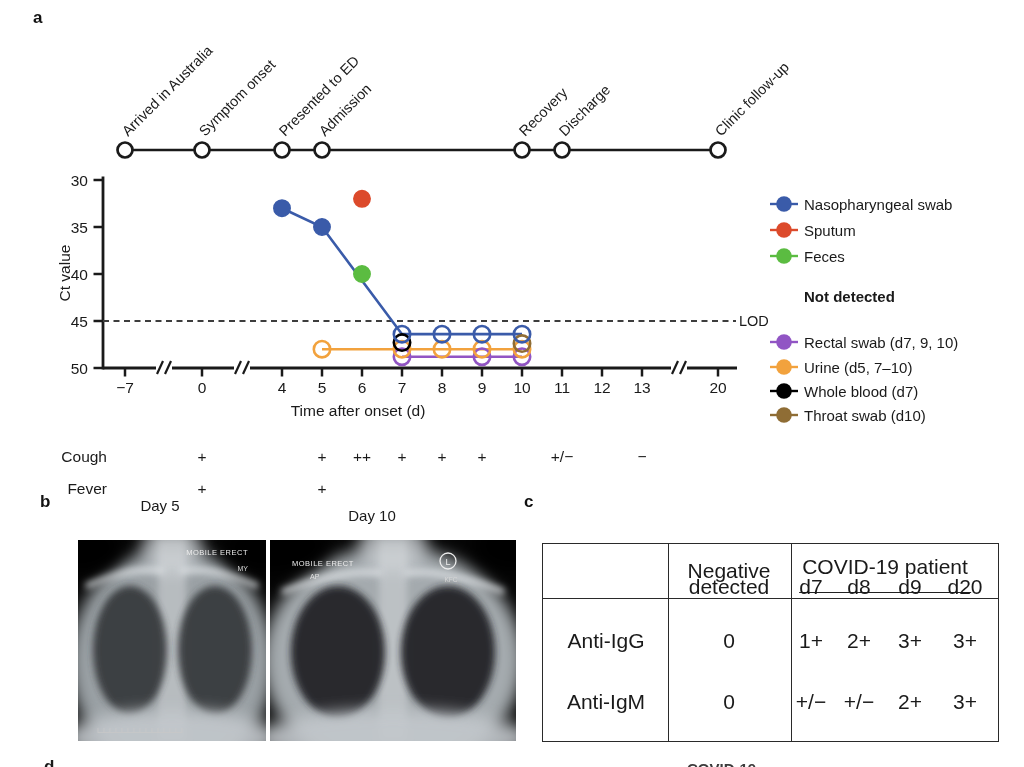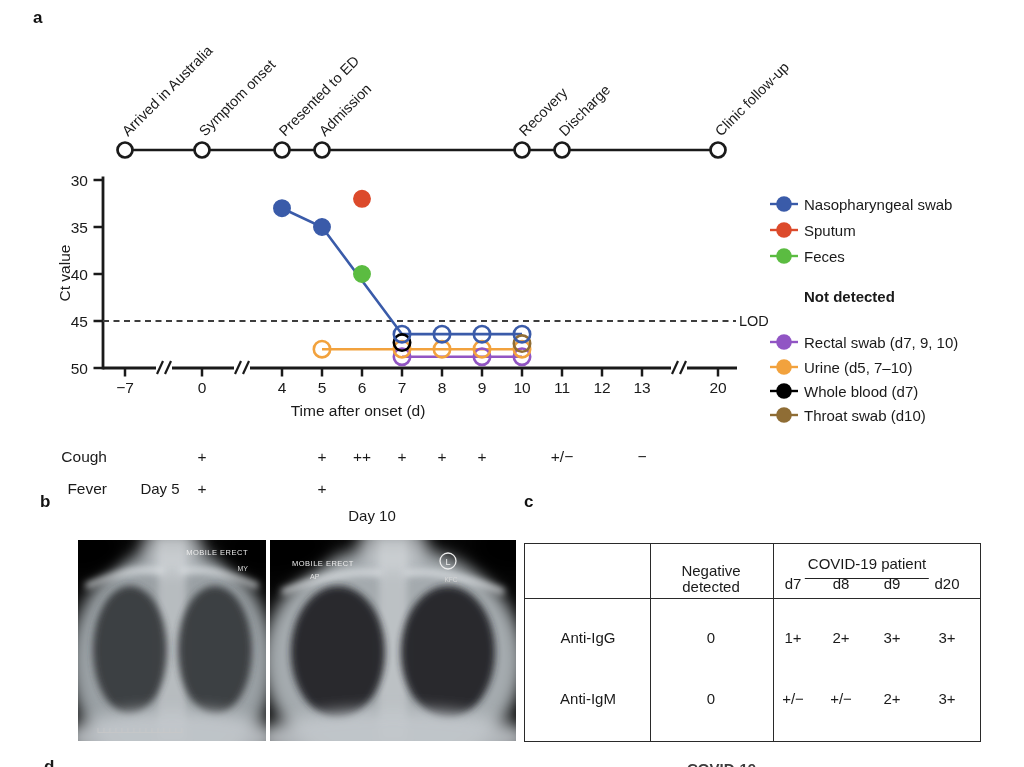--- a/index.html
+++ b/index.html
@@ -2,26 +2,26 @@
 <html><head>
 <meta charset="utf-8">
 <style>
   html,body{margin:0;padding:0}
   body{width:1024px;height:767px;position:relative;background:#fff;overflow:hidden;
        font-family:"Liberation Sans",sans-serif;color:#1a1a1a}
   svg text{font-family:"Liberation Sans",sans-serif}
   .abs{position:absolute}
   .panel-label{position:absolute;font-weight:bold;font-size:17px;color:#111}
   .xray-title{position:absolute;font-size:15px;text-align:center;color:#1a1a1a}
-  .panel-c{position:absolute;left:524px;top:543px;width:455px;height:197px;
-           border:1.5px solid #2a2a2a;font-size:15px}
+  .panel-c{position:absolute;left:542px;top:543px;width:455px;height:197px;
+           border:1.5px solid #2a2a2a;font-size:21px}
   .panel-c .v{position:absolute;top:0;bottom:0;width:1.2px;background:#2a2a2a}
   .panel-c .h{position:absolute;left:0;right:0;height:1.2px;background:#2a2a2a}
   .cell{position:absolute;transform:translateX(-50%);white-space:nowrap;text-align:center}
-  .covid-underline{display:inline-block;border-bottom:1.5px solid #222;padding:0 3px 6px}
+  .covid-underline{display:inline-block;border-bottom:1.5px solid #222;padding:0 3px 13px}
   .clip-bottom{position:absolute;overflow:hidden}
 </style>
 </head>
 <body>
 
 <div class="panel-label" style="left:33px;top:8px">a</div>
 <svg id="panel-a-svg" class="abs" style="left:0;top:0" width="1024" height="500">
     <g>
       <line x1="125" y1="150" x2="718" y2="150" stroke="#1a1a1a" stroke-width="2.6"></line>
       <circle cx="125" cy="150" r="7.5" fill="#fff" stroke="#1a1a1a" stroke-width="2.7"></circle>
@@ -149,21 +149,21 @@
       <text x="482" y="462" text-anchor="middle" font-size="15.5" fill="#1a1a1a">+</text>
       <text x="562" y="462" text-anchor="middle" font-size="15.5" fill="#1a1a1a">+/−</text>
       <text x="642" y="462" text-anchor="middle" font-size="15.5" fill="#1a1a1a">−</text>
       <text x="107" y="494" text-anchor="end" font-size="15.5" fill="#1a1a1a">Fever</text>
       <text x="202" y="494" text-anchor="middle" font-size="15.5" fill="#1a1a1a">+</text>
       <text x="322" y="494" text-anchor="middle" font-size="15.5" fill="#1a1a1a">+</text>
     </g>
   </svg>
 
 <div class="panel-label" style="left:40px;top:492px">b</div>
-<div class="xray-title" style="left:78px;top:480px;width:164px">Day 5</div>
+<div class="xray-title" style="left:78px;top:497px;width:164px">Day 5</div>
 <div class="xray-title" style="left:270px;top:507px;width:204px">Day 10</div>
 
 <svg class="abs" style="left:78px;top:540px" width="188" height="201" viewBox="0 0 188 201">
   <defs>
     <filter id="b8" x="-60%" y="-60%" width="220%" height="220%">
         <feGaussianBlur stdDeviation="8"></feGaussianBlur>
       </filter>
     <filter id="b4" x="-60%" y="-60%" width="220%" height="220%">
         <feGaussianBlur stdDeviation="3.5"></feGaussianBlur>
       </filter>

